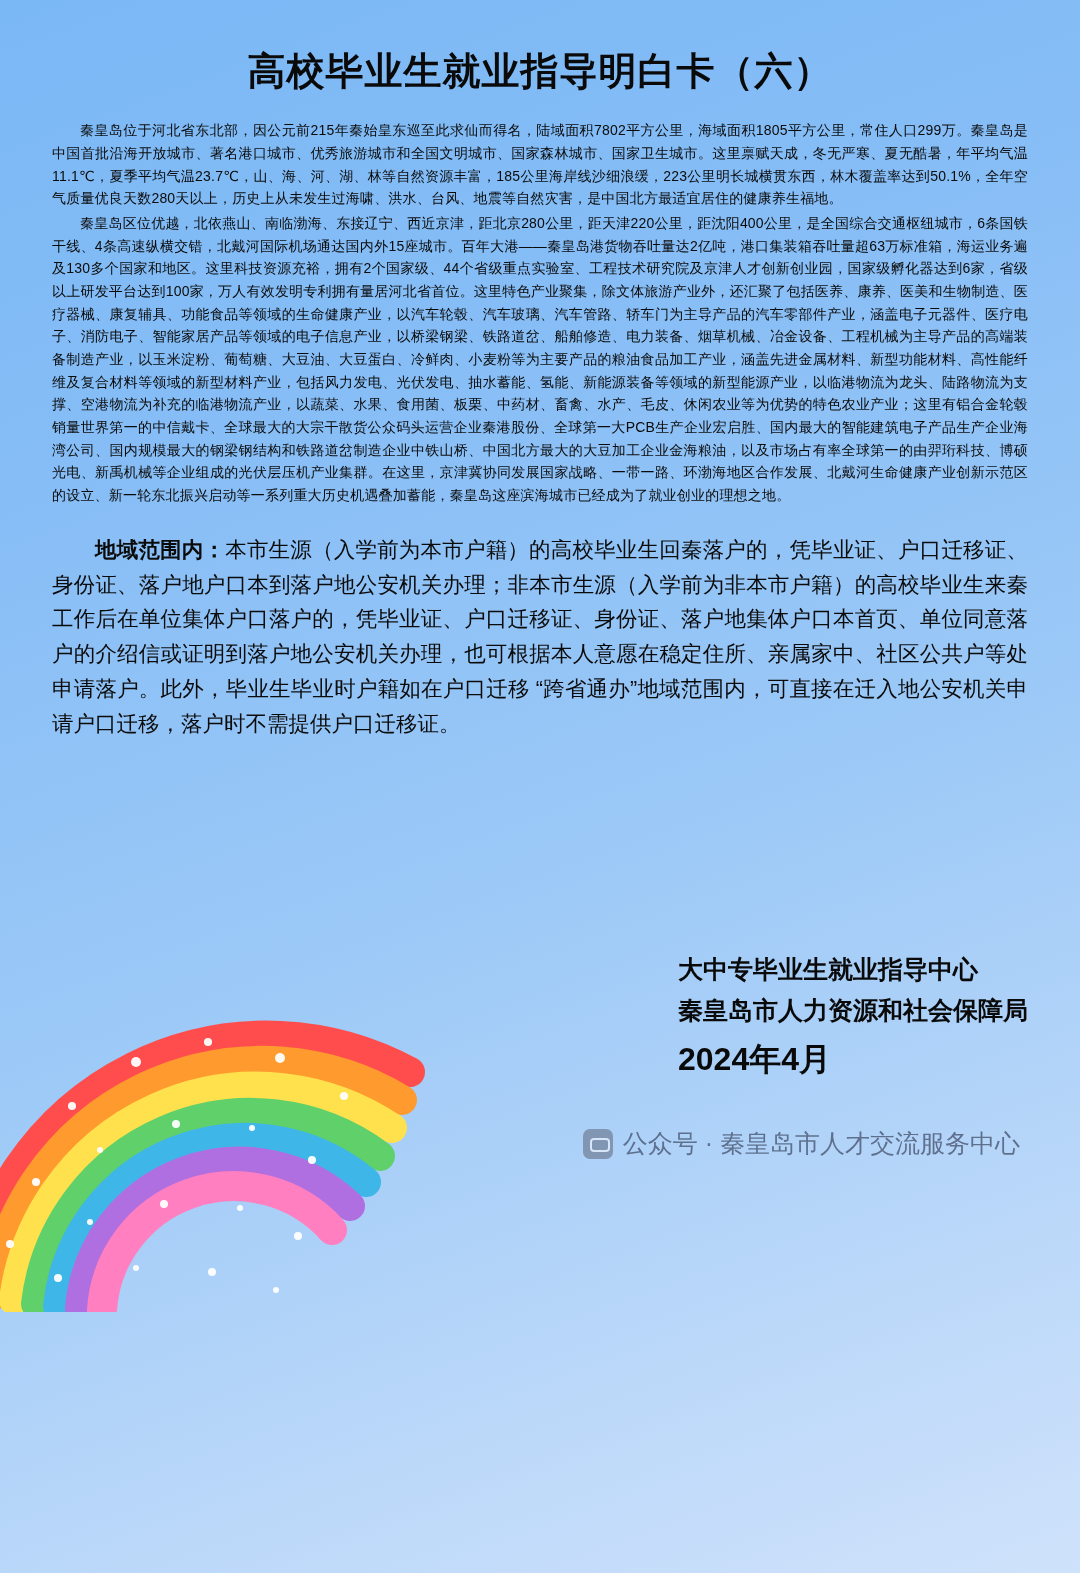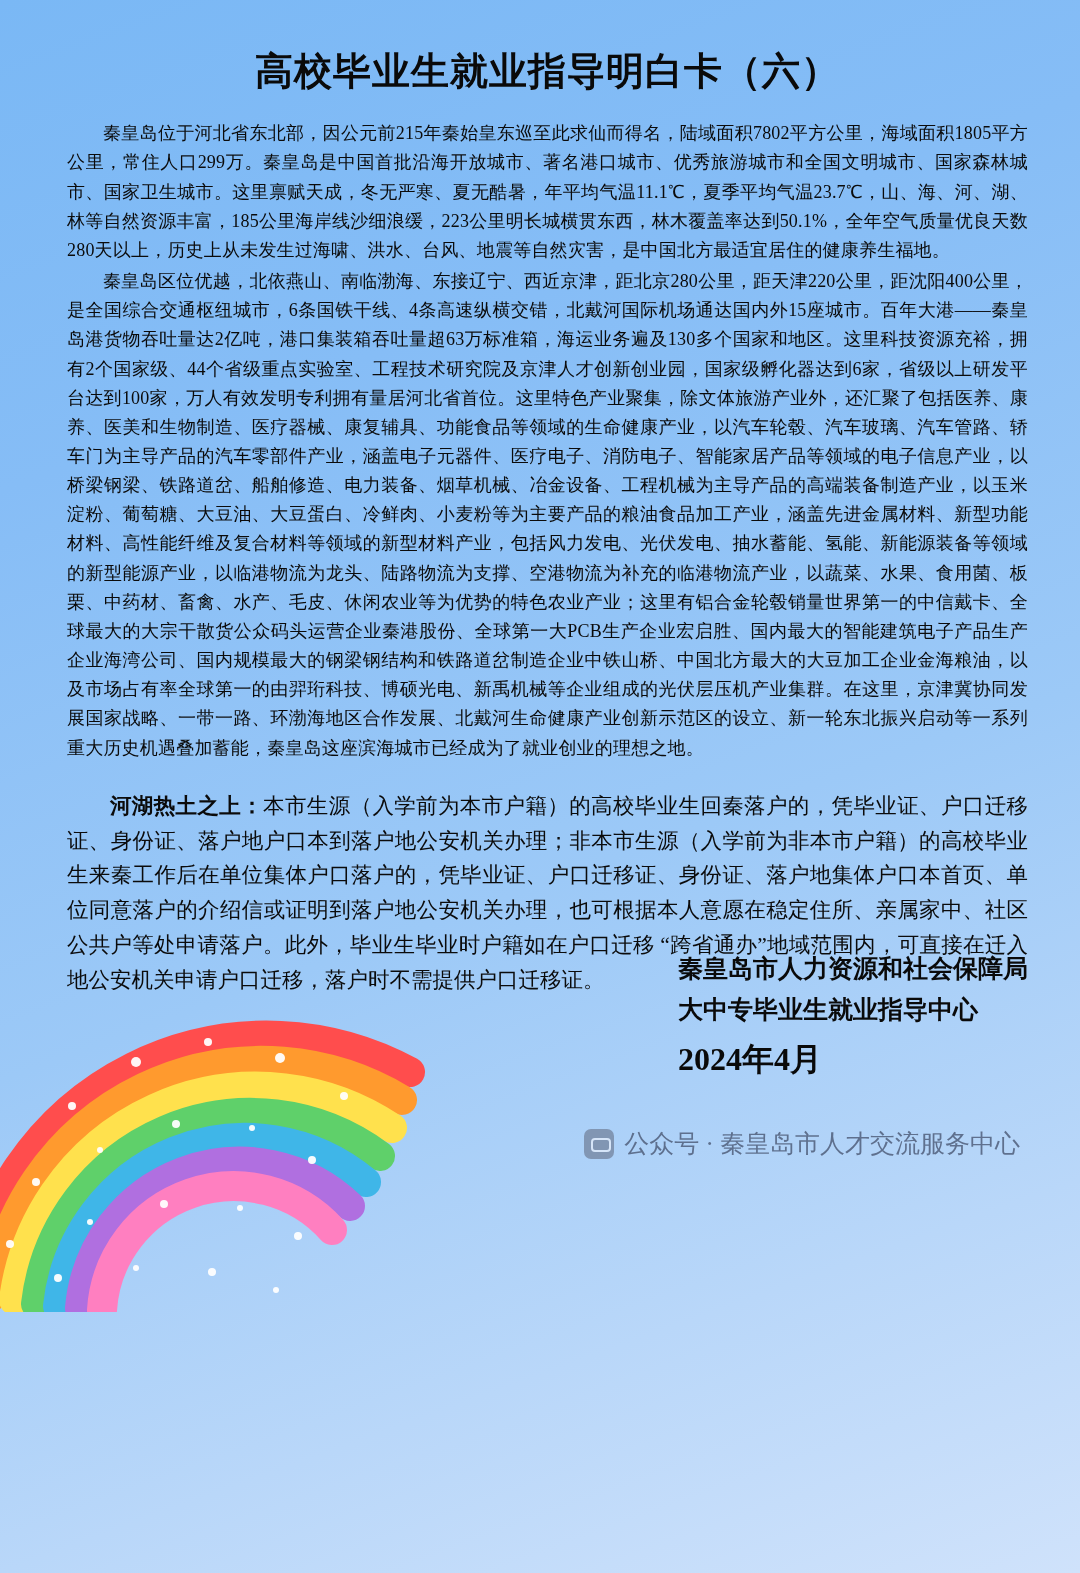--- a/index.html
+++ b/index.html
@@ -13,22 +13,21 @@
     font-family: "Liberation Sans", "DejaVu Sans", sans-serif;
     position: relative;
     overflow: hidden;
     color: #101010;
   }
   .page {
     position: relative;
     width: 1080px;
     height: 1182px;
     box-sizing: border-box;
-    padding: 40px 52px 0 67px;
-    font-family: Liberation Serif, serif;
+    padding: 40px 52px 0 52px;
   }
   .title-block {
     text-align: center;
     margin-top: 6px;
   }
   .title-main {
     font-size: 38px;
     font-weight: bold;
     letter-spacing: 1px;
     line-height: 1.35;
@@ -36,21 +35,21 @@
   }
   .title-sub {
     font-size: 34px;
     font-weight: bold;
     line-height: 1.35;
     margin-top: 2px;
     color: #0a0a0a;
   }
   .body-text {
     margin-top: 22px;
-    font-size: 18px;
+    font-size: 14px;
     line-height: 1.62;
     text-align: justify;
     text-justify: inter-ideograph;
     color: #0b0b0b;
     letter-spacing: 0.2px;
   }
   .body-text p {
     margin: 0 0 2px 0;
     text-indent: 2em;
   }
@@ -131,26 +130,26 @@
   <div class="title-block">
     <div class="title-main">高校毕业生就业指导明白卡（六）</div>
   </div>
 
   <div class="body-text">
     <p>秦皇岛位于河北省东北部，因公元前215年秦始皇东巡至此求仙而得名，陆域面积7802平方公里，海域面积1805平方公里，常住人口299万。秦皇岛是中国首批沿海开放城市、著名港口城市、优秀旅游城市和全国文明城市、国家森林城市、国家卫生城市。这里禀赋天成，冬无严寒、夏无酷暑，年平均气温11.1℃，夏季平均气温23.7℃，山、海、河、湖、林等自然资源丰富，185公里海岸线沙细浪缓，223公里明长城横贯东西，林木覆盖率达到50.1%，全年空气质量优良天数280天以上，历史上从未发生过海啸、洪水、台风、地震等自然灾害，是中国北方最适宜居住的健康养生福地。</p>
     <p>秦皇岛区位优越，北依燕山、南临渤海、东接辽宁、西近京津，距北京280公里，距天津220公里，距沈阳400公里，是全国综合交通枢纽城市，6条国铁干线、4条高速纵横交错，北戴河国际机场通达国内外15座城市。百年大港——秦皇岛港货物吞吐量达2亿吨，港口集装箱吞吐量超63万标准箱，海运业务遍及130多个国家和地区。这里科技资源充裕，拥有2个国家级、44个省级重点实验室、工程技术研究院及京津人才创新创业园，国家级孵化器达到6家，省级以上研发平台达到100家，万人有效发明专利拥有量居河北省首位。这里特色产业聚集，除文体旅游产业外，还汇聚了包括医养、康养、医美和生物制造、医疗器械、康复辅具、功能食品等领域的生命健康产业，以汽车轮毂、汽车玻璃、汽车管路、轿车门为主导产品的汽车零部件产业，涵盖电子元器件、医疗电子、消防电子、智能家居产品等领域的电子信息产业，以桥梁钢梁、铁路道岔、船舶修造、电力装备、烟草机械、冶金设备、工程机械为主导产品的高端装备制造产业，以玉米淀粉、葡萄糖、大豆油、大豆蛋白、冷鲜肉、小麦粉等为主要产品的粮油食品加工产业，涵盖先进金属材料、新型功能材料、高性能纤维及复合材料等领域的新型材料产业，包括风力发电、光伏发电、抽水蓄能、氢能、新能源装备等领域的新型能源产业，以临港物流为龙头、陆路物流为支撑、空港物流为补充的临港物流产业，以蔬菜、水果、食用菌、板栗、中药材、畜禽、水产、毛皮、休闲农业等为优势的特色农业产业；这里有铝合金轮毂销量世界第一的中信戴卡、全球最大的大宗干散货公众码头运营企业秦港股份、全球第一大PCB生产企业宏启胜、国内最大的智能建筑电子产品生产企业海湾公司、国内规模最大的钢梁钢结构和铁路道岔制造企业中铁山桥、中国北方最大的大豆加工企业金海粮油，以及市场占有率全球第一的由羿珩科技、博硕光电、新禹机械等企业组成的光伏层压机产业集群。在这里，京津冀协同发展国家战略、一带一路、环渤海地区合作发展、北戴河生命健康产业创新示范区的设立、新一轮东北振兴启动等一系列重大历史机遇叠加蓄能，秦皇岛这座滨海城市已经成为了就业创业的理想之地。</p>
   </div>
 
   <div class="note-block">
-    <p><span class="note-label">河湖热土之上：</span><span>本市生源（入学前为本市户籍）的高校毕业生回秦落户的，凭毕业证、户口迁移证、身份证、落户地户口本到落户地公安机关办理；非本市生源（入学前为非本市户籍）的高校毕业生来秦工作后在单位集体户口落户的，凭毕业证、户口迁移证、身份证、落户地集体户口本首页、单位同意落户的介绍信或证明到落户地公安机关办理，也可根据本人意愿在稳定住所、亲属家中、社区公共户等处申请落户。此外，毕业生毕业时户籍如在户口迁移 “跨省通办”地域范围内，可直接在迁入地公安机关申请户口迁移，落户时不需提供户口迁移证。</span></p>
+    <p><span class="note-label">地域范围内：</span><span>本市生源（入学前为本市户籍）的高校毕业生回秦落户的，凭毕业证、户口迁移证、身份证、落户地户口本到落户地公安机关办理；非本市生源（入学前为非本市户籍）的高校毕业生来秦工作后在单位集体户口落户的，凭毕业证、户口迁移证、身份证、落户地集体户口本首页、单位同意落户的介绍信或证明到落户地公安机关办理，也可根据本人意愿在稳定住所、亲属家中、社区公共户等处申请落户。此外，毕业生毕业时户籍如在户口迁移 “跨省通办”地域范围内，可直接在迁入地公安机关申请户口迁移，落户时不需提供户口迁移证。</span></p>
   </div>
 
   <div class="footer">
+    <div>大中专毕业生就业指导中心</div>
     <div>秦皇岛市人力资源和社会保障局</div>
-    <div>大中专毕业生就业指导中心</div>
     <div class="date">2024年4月</div>
   </div>
 
   <div class="account-bar">
     <span class="account-logo"></span>
     <span>公众号 · 秦皇岛市人才交流服务中心</span>
   </div>
 
   <svg class="rainbow" viewBox="0 0 560 420" aria-hidden="true">
     <g fill="none" stroke-linecap="round">

